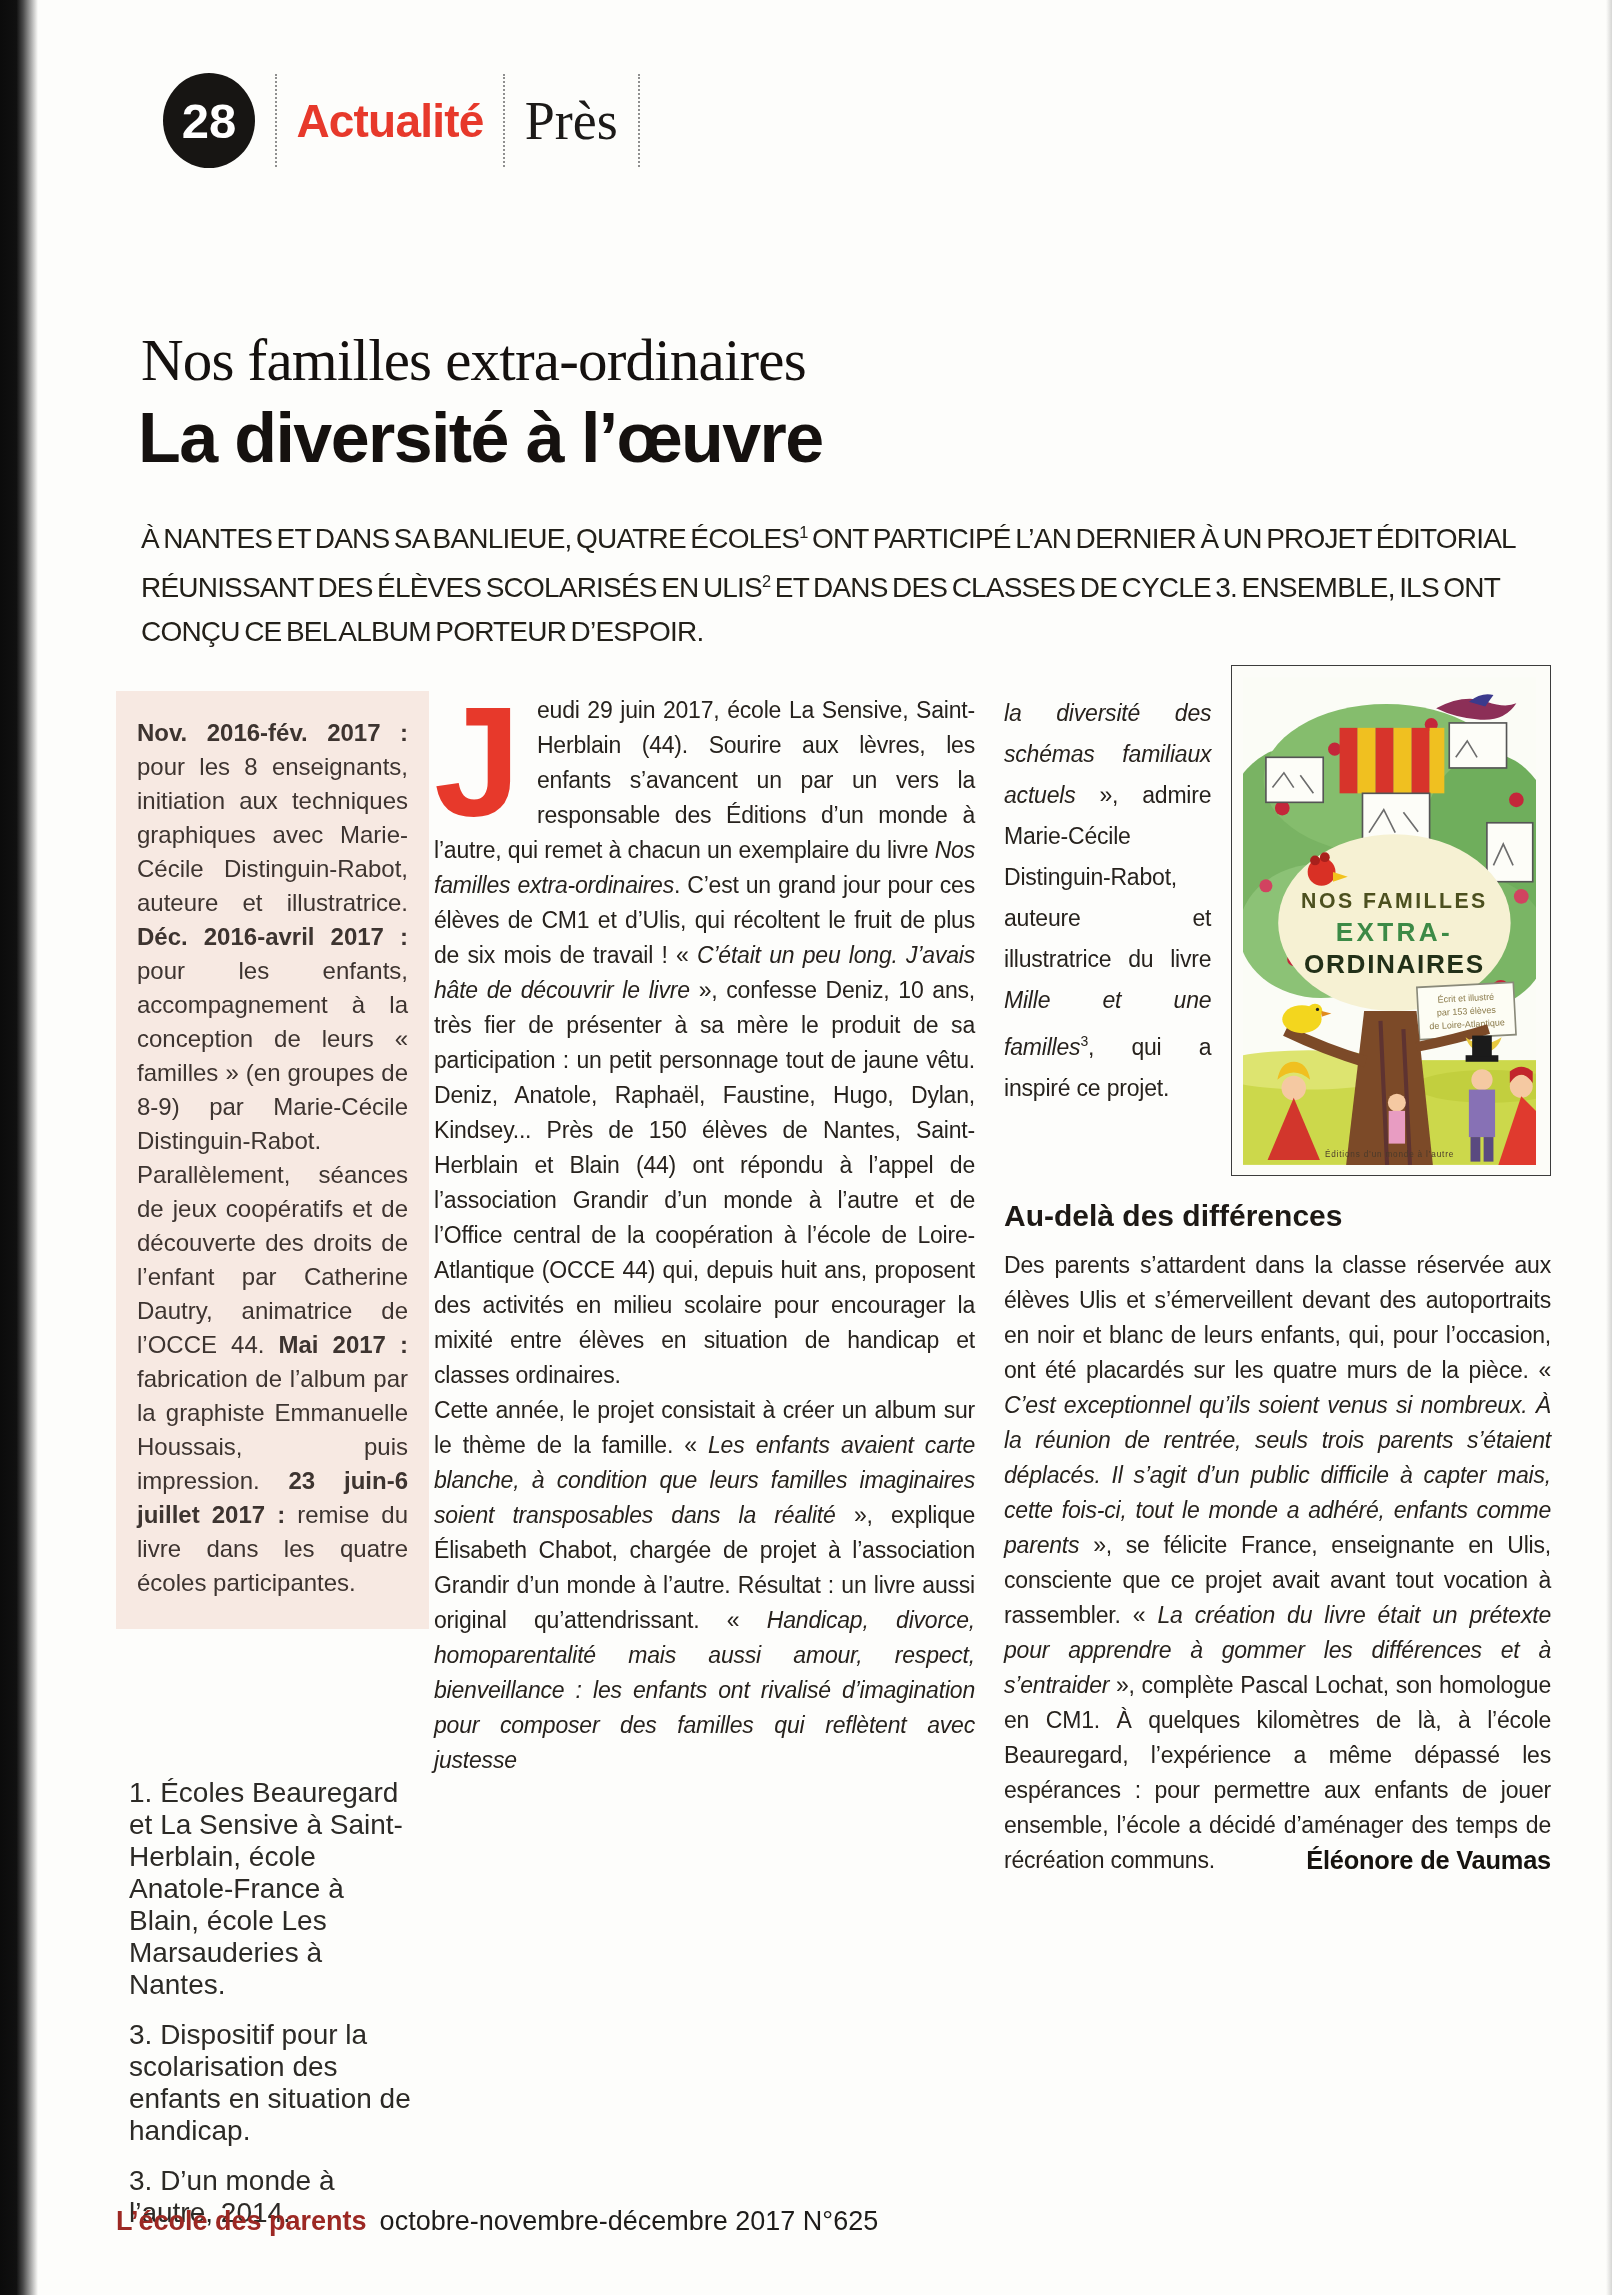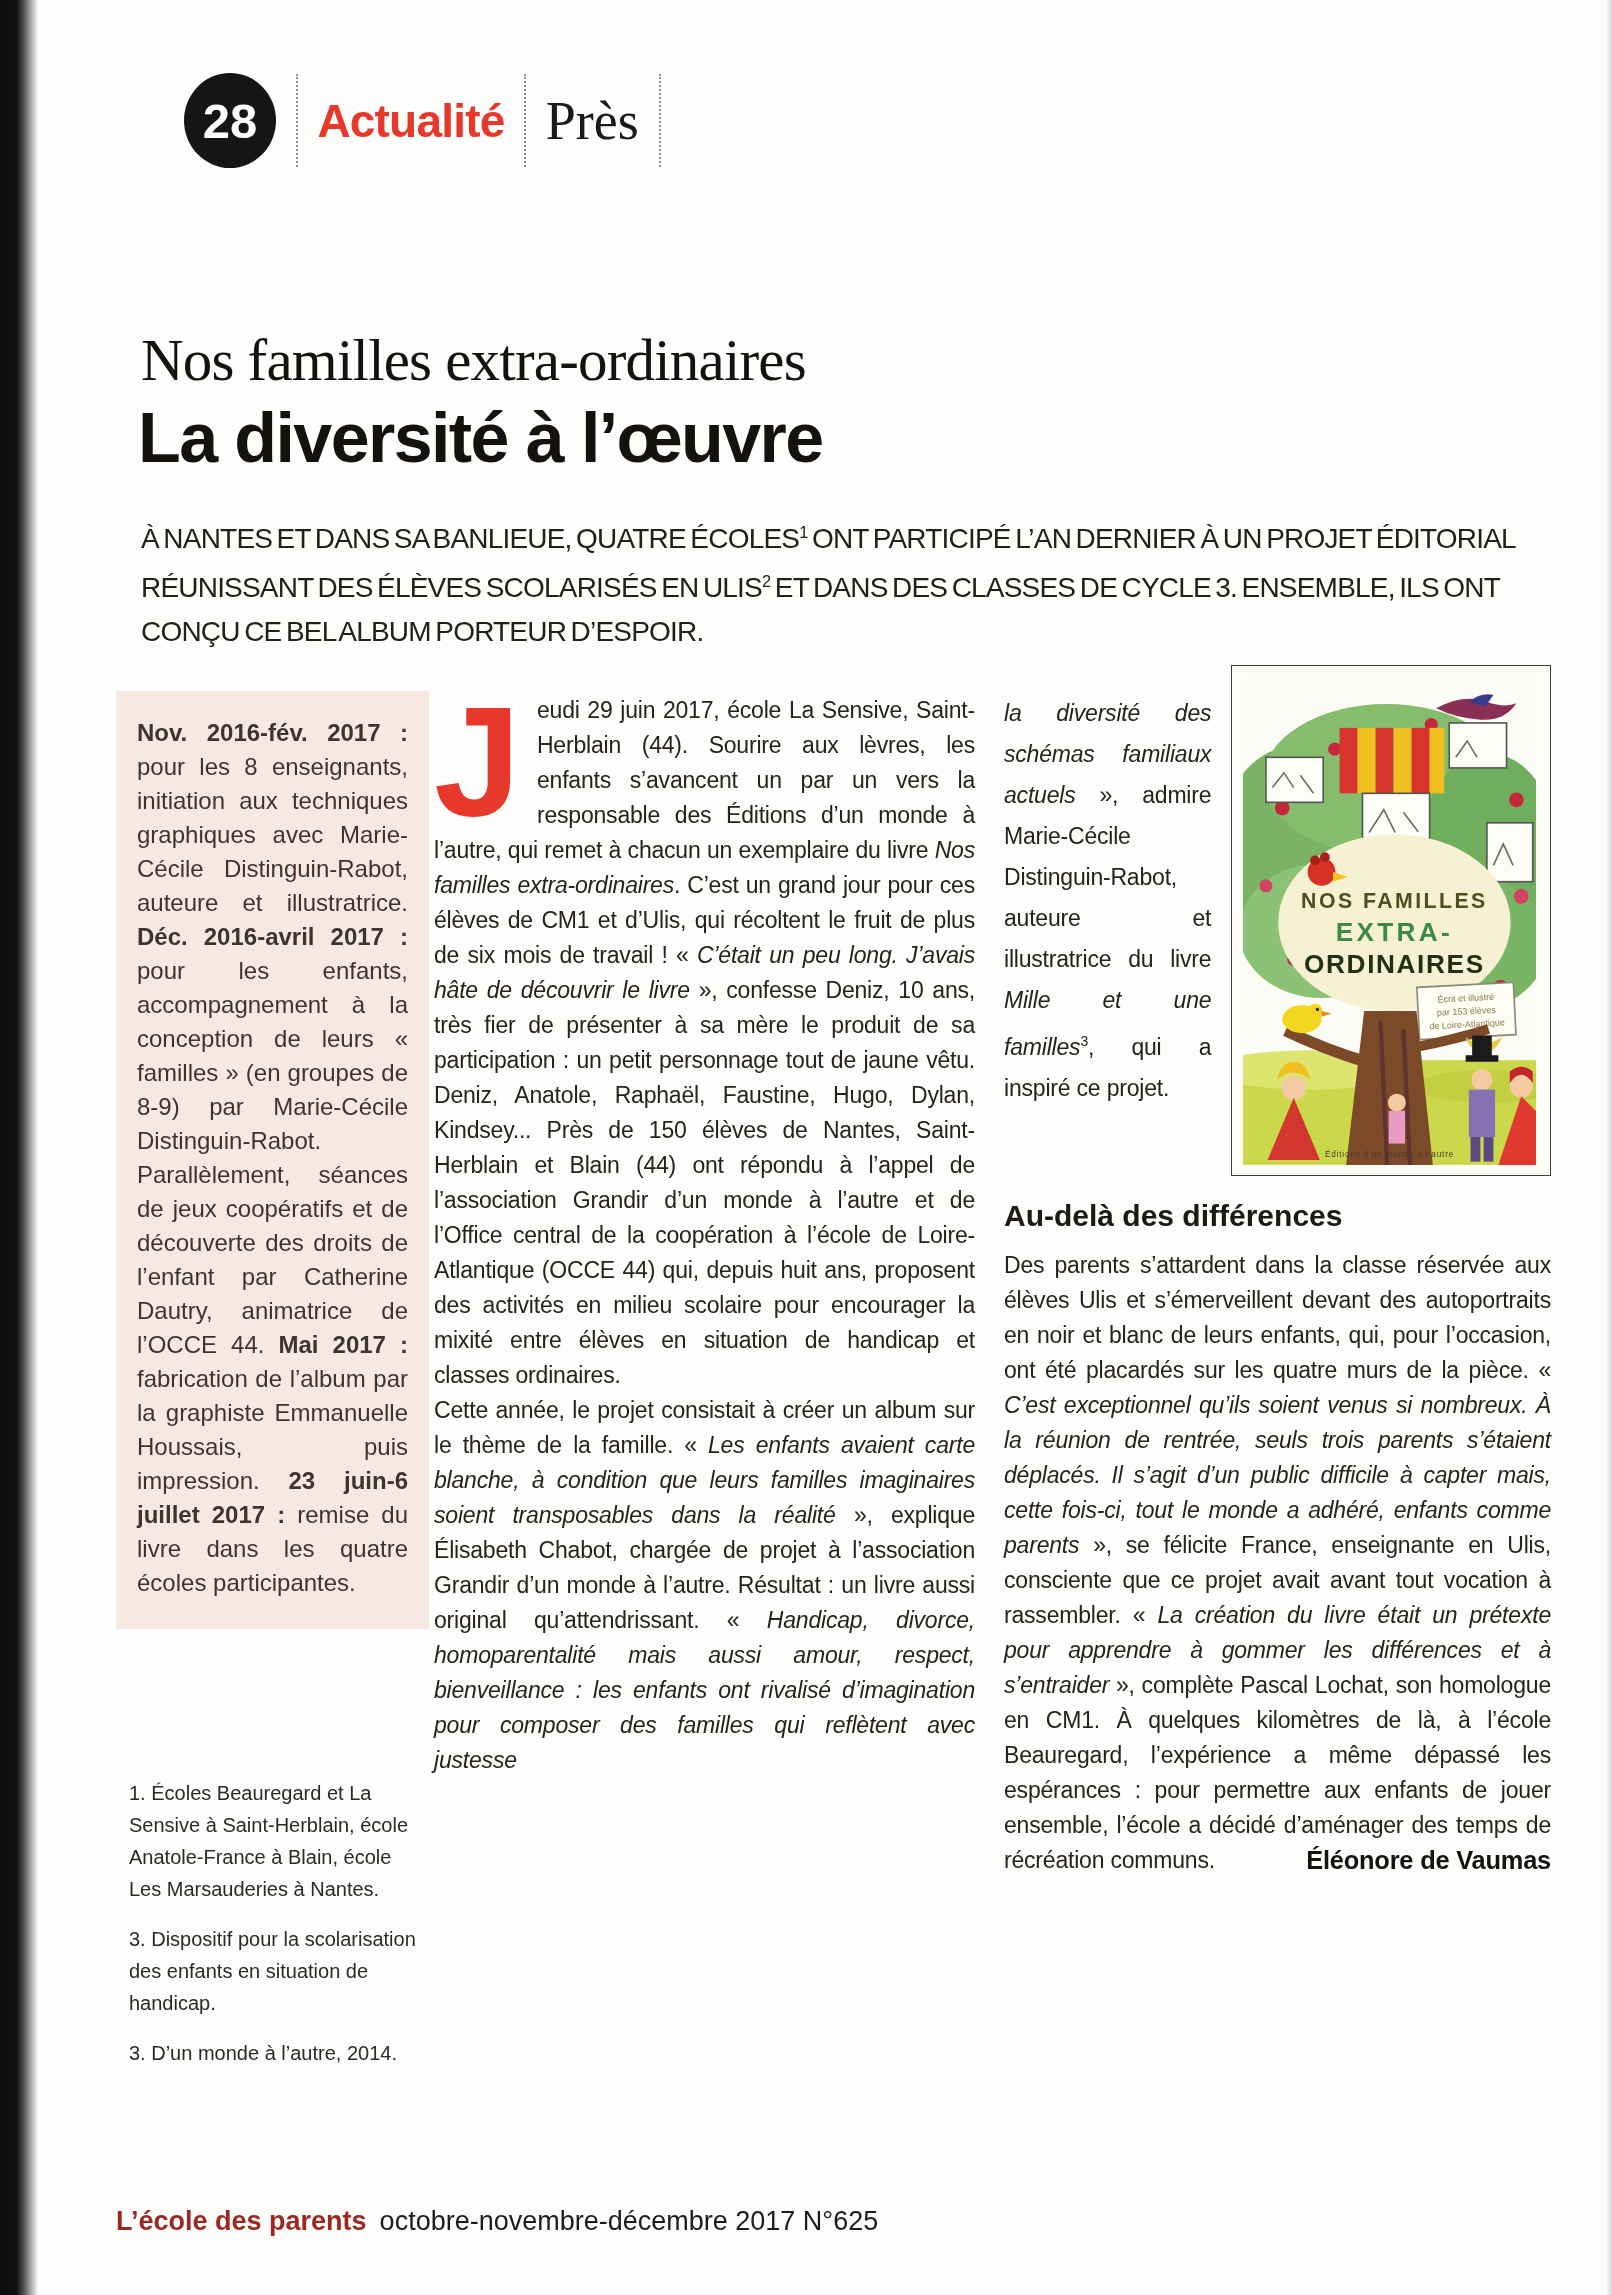--- a/index.html
+++ b/index.html
@@ -12,21 +12,21 @@
     --subhead-ink:#1d1915;
   }
   html,body{margin:0;padding:0;background:#dcdcdc;}
   #page{position:relative;width:1613px;height:2295px;background:#fdfdfb;overflow:hidden;
         font-family:"Liberation Sans",sans-serif;color:var(--ink);}
   .scan-edge{position:absolute;left:0;top:0;width:38px;height:100%;
         background:linear-gradient(90deg,#0b0b0b 0px,#101010 16.4px,#4a4a4a 23px,rgba(255,255,255,0) 38px);}
   .scan-edge-right{position:absolute;right:0;top:0;width:6.6px;height:100%;background:linear-gradient(270deg,#cfcfcd,rgba(255,255,255,0));}
 
   
-  .masthead{position:absolute;left:184px;top:72px;display:flex;align-items:center;height:97px;}
+  .masthead{position:absolute;left:163px;top:72px;display:flex;align-items:center;height:97px;}
   .page-badge{width:92px;height:95px;border-radius:50%;background:#171513;color:#ffffff;
         font-size:49px;font-weight:bold;display:flex;align-items:center;justify-content:center;}
   .sep{width:0;border-left:2.5px dotted #8f8f8f;height:93px;margin:0 19.7px;}
   .section{font-size:46px;font-weight:bold;color:var(--accent-red);letter-spacing:-0.8px;}
   .rubric{font-family:"Liberation Serif",serif;font-size:54px;color:#1c1a18;}
 
   
   .kicker{position:absolute;left:141px;top:326px;font-family:"Liberation Serif",serif;
         font-size:59px;color:#15110f;letter-spacing:-0.8px;}
   .headline{position:absolute;left:138px;top:398px;font-size:70px;font-weight:bold;
@@ -54,21 +54,21 @@
 
   
   .book-wrap{float:right;width:320px;margin:-28px 0 23px 19.7px;border-radius:21px;}
   .book-frame{border:1.6px solid #3c3c3c;background:#fcfcf8;padding:10.7px;}
   .book-frame svg{display:block;}
 
   .subhead{clear:both;margin:29.5px 0 14.8px;font-size:30px;font-weight:bold;color:var(--subhead-ink);}
   .author{float:right;font-weight:bold;font-size:25.4px;color:#16130f;}
 
   
-  .footnotes{position:absolute;left:129px;top:1777px;width:287px;font-size:20px;line-height:32px;color:#2c2a26;}
+  .footnotes{position:absolute;left:129px;top:1777px;width:287px;font-size:28px;line-height:32px;color:#2c2a26;}
   .footnote{margin-bottom:18px;}
 
   
   .footer{position:absolute;left:116px;top:2206px;font-size:27px;color:#1e1c1a;}
   .footer .mag{color:var(--footer-red);font-weight:bold;}
   .footer .issue{margin-left:13px;}
 </style>
 </head>
 <body>
 

